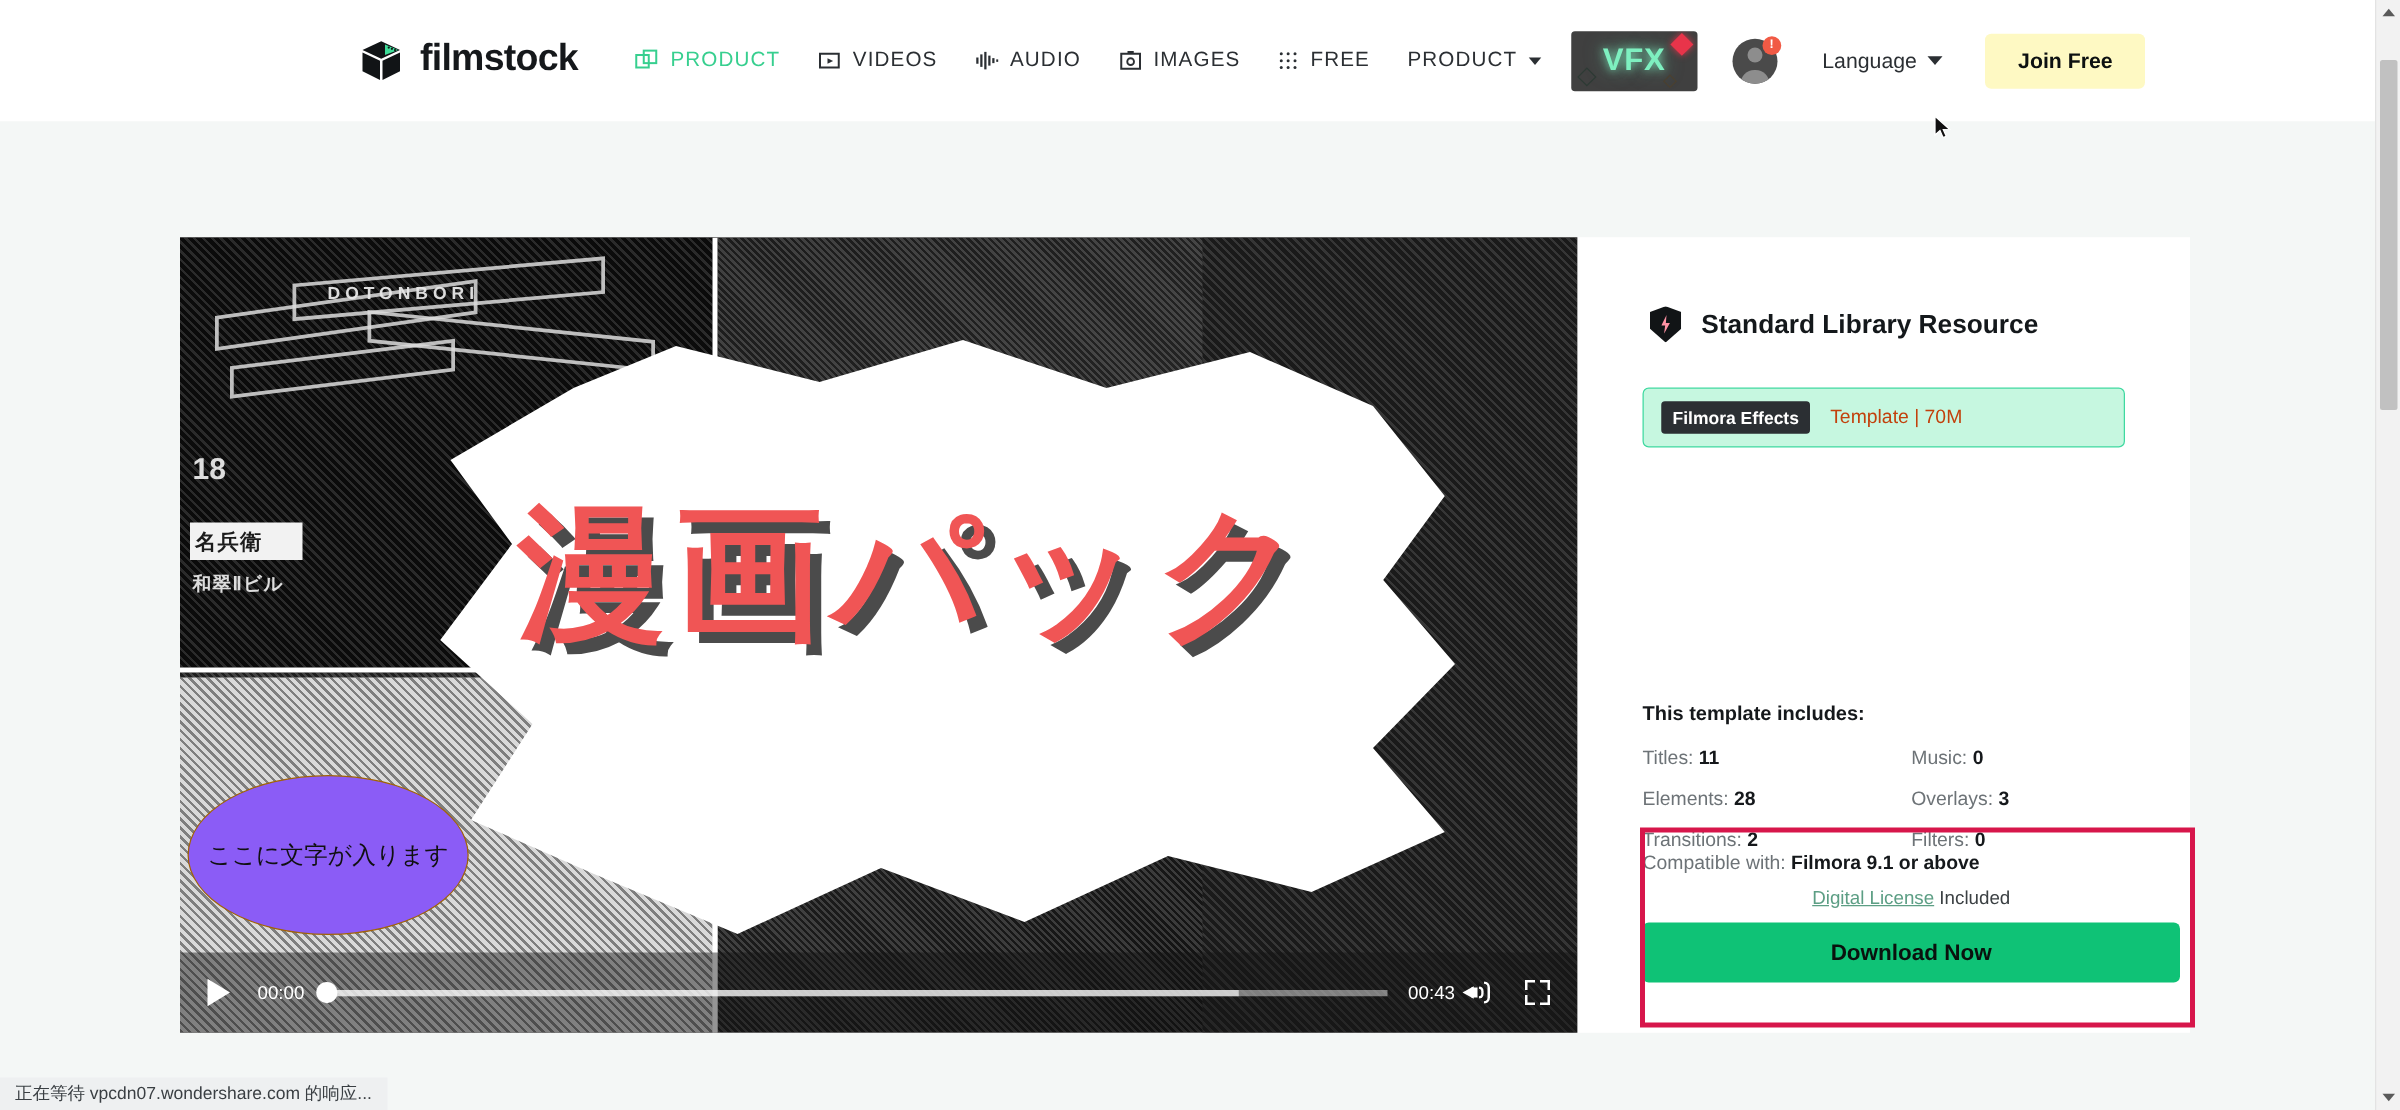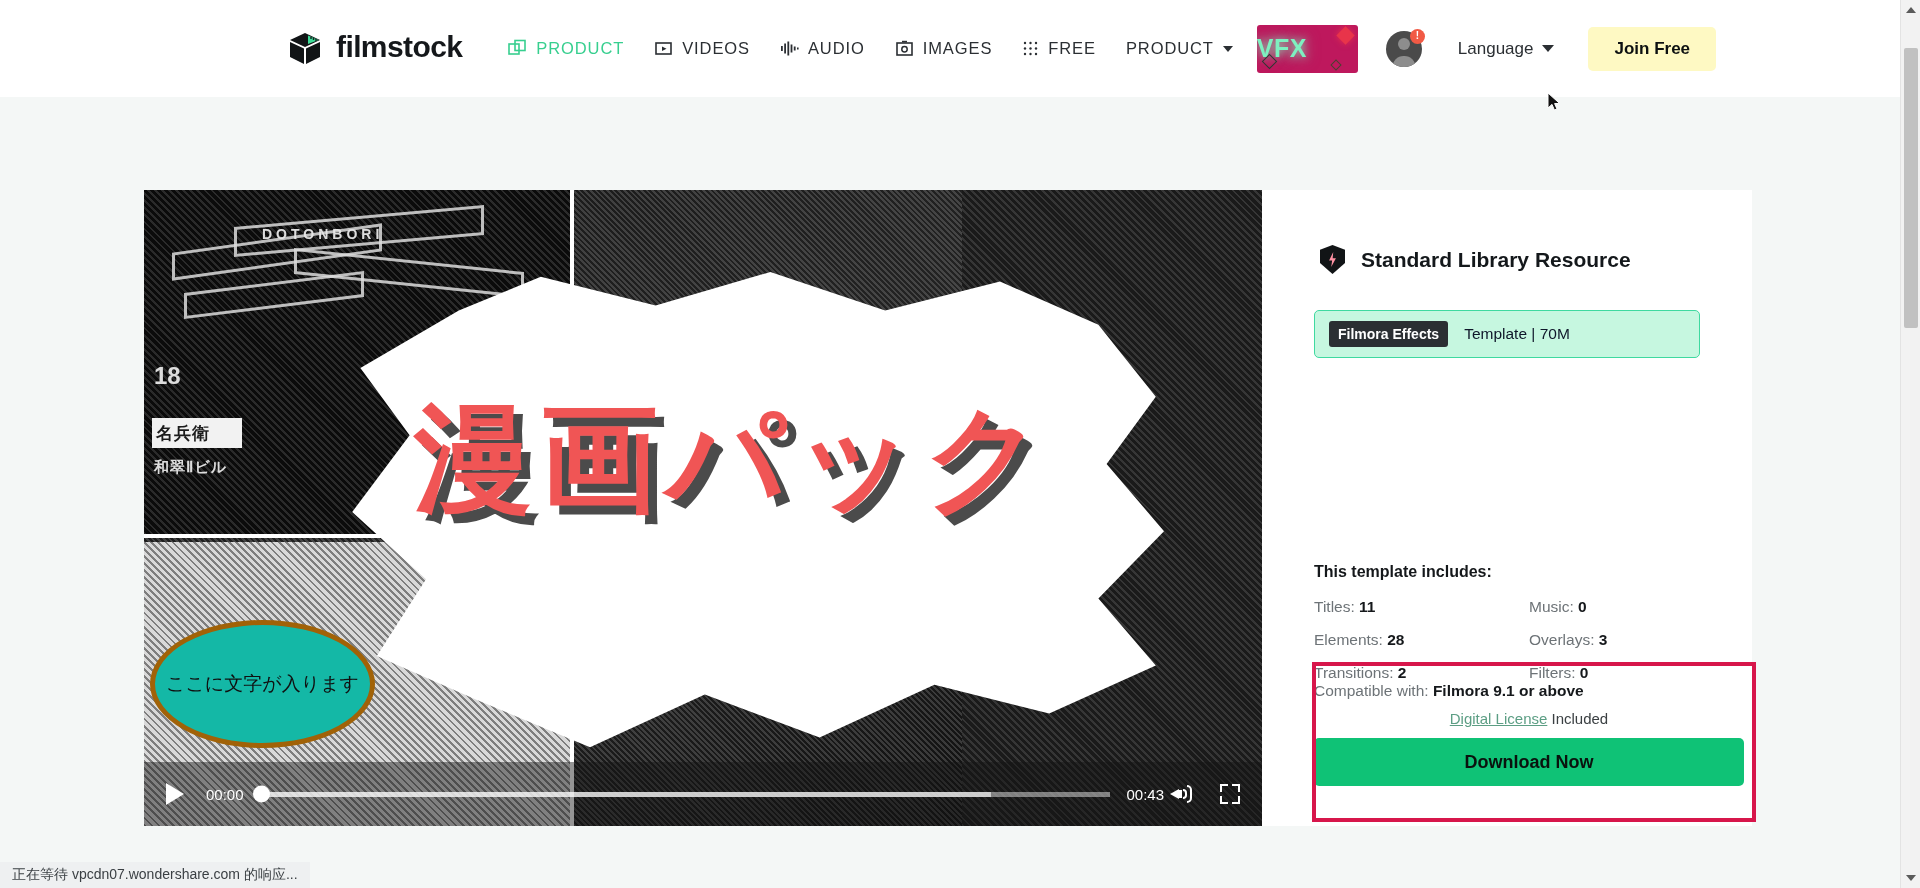--- a/index.html
+++ b/index.html
@@ -45,24 +45,24 @@
     font-size: 16.5px; letter-spacing: 0.9px;
     color: #2b2f33; cursor: pointer;
     white-space: nowrap;
   }
   .nav-item.active { color: #37cf8f; }
   .nav-ico { display: inline-flex; align-items: center; justify-content: center; }
 
   .vfx-badge {
     margin-left: 24px;
     width: 101px; height: 48px;
-    background: #be185d;
+    background: #404040;
     border-radius: 3px;
     position: relative;
-    display: flex; align-items: center; justify-content: flex-start;
+    display: flex; align-items: center; justify-content: center;
     cursor: pointer;
     overflow: hidden;
   }
   .vfx-text {
     font-size: 25px; font-weight: 800; letter-spacing: 0.5px;
     color: #7ef0c0;
     text-shadow: 0 0 8px rgba(126,240,192,.9), 0 0 16px rgba(126,240,192,.5);
   }
   .vfx-diamond-red {
     position: absolute; top: 4px; right: 6px;
@@ -200,22 +200,22 @@
     font-size: 118px; font-weight: 800;
     color: #f05555;
     letter-spacing: 8px;
     text-shadow: 9px 9px 0 #4b4b4b;
     font-family: "DejaVu Sans", sans-serif;
     white-space: nowrap;
   }
   .small-bubble {
     position: absolute; left: 6px; bottom: 78px;
     width: 225px; height: 128px;
-    background: #14b8a6; border-radius: 50%;
-    border: 5px solid #a16207;
+    background: #8b5cf6; border-radius: 50%;
+    border: 1px solid #a16207;
     display: flex; align-items: center; justify-content: center;
   }
   .small-bubble span {
     font-size: 19px; color: #101010; font-family: "DejaVu Sans", sans-serif;
     white-space: nowrap;
   }
 
   
   #controls {
     position: absolute; left: 0; right: 0; bottom: 0;
@@ -301,21 +301,21 @@
     border-radius: 5px;
     height: 48px;
     display: flex; align-items: center;
     padding: 0 14px;
   }
   .spec-tag {
     background: #2b2f33; color: #fff;
     font-size: 14px; font-weight: 700;
     padding: 5px 9px; border-radius: 3px;
   }
-  .spec-meta { margin-left: 16px; font-size: 15.5px; color: #0f172a; }
+  .spec-meta { margin-left: 16px; font-size: 15.5px; color: #c2410c; }
 
   .includes-title {
     position: absolute; left: 52px; top: 373px;
     font-size: 16px; font-weight: 700; color: #15181b;
   }
   .includes-grid {
     position: absolute; left: 52px; top: 403px;
     width: 430px;
     display: grid;
     grid-template-columns: 1fr 1fr;

